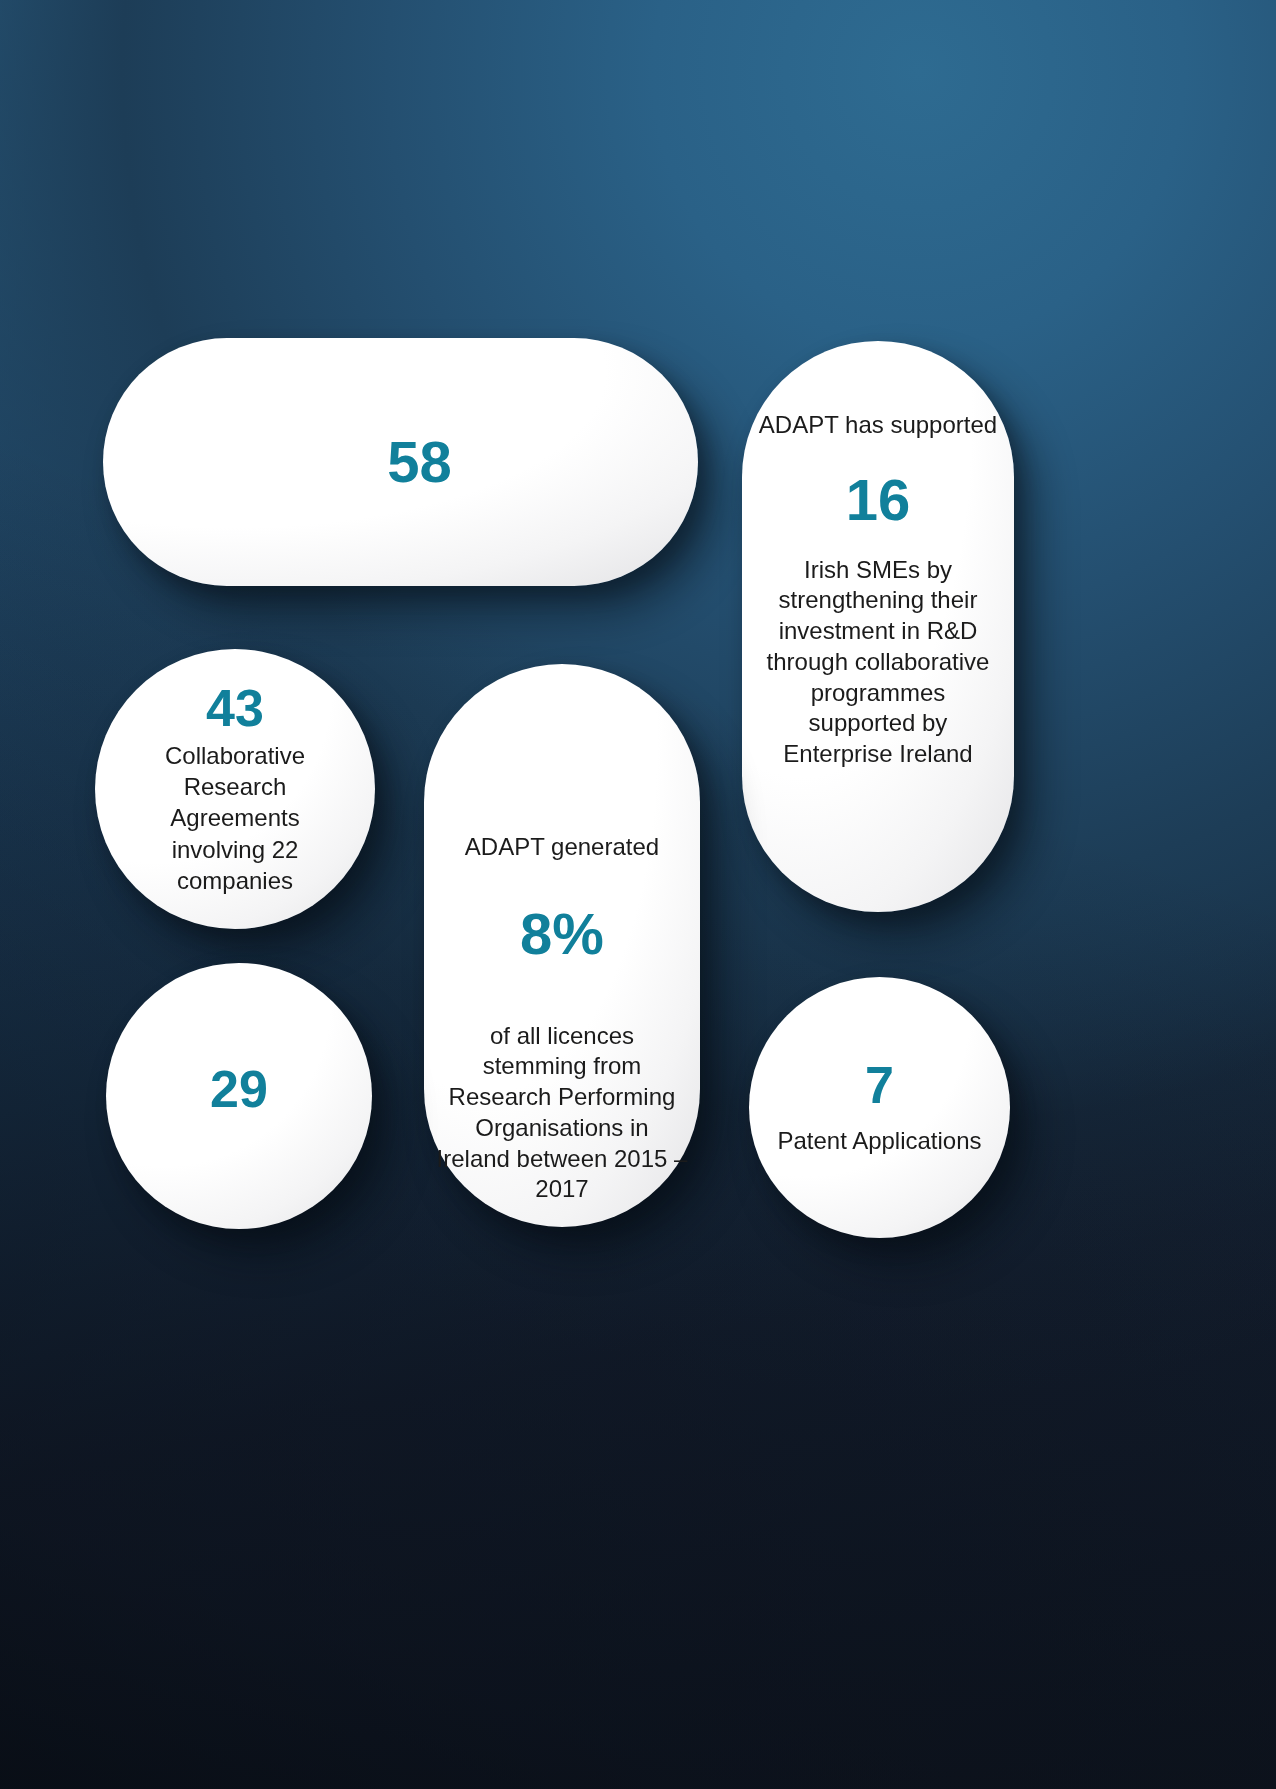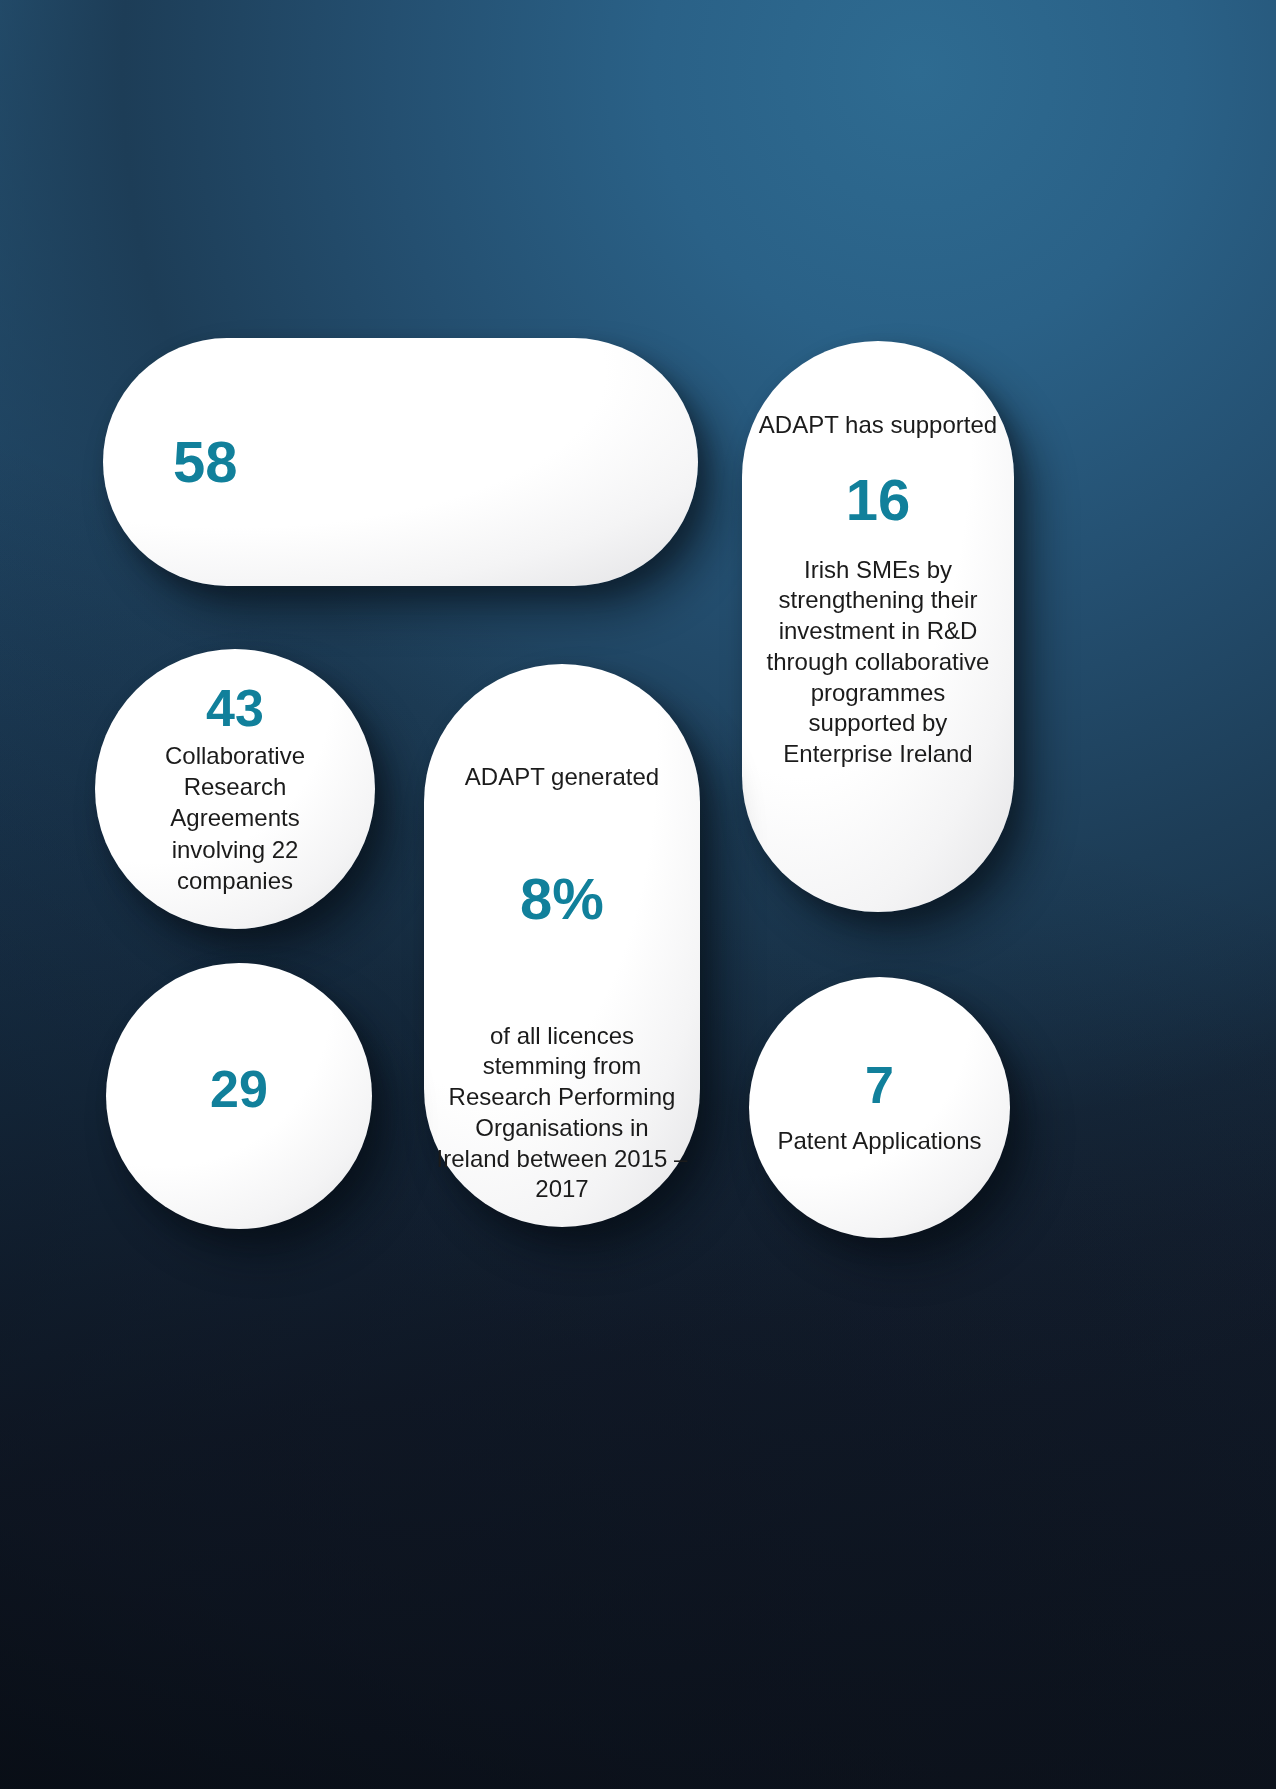--- a/index.html
+++ b/index.html
@@ -52,21 +52,21 @@
   }
 
   
   #pill-licence {
     left: 103px;
     top: 338px;
     width: 595px;
     height: 248px;
     border-radius: 124px;
     flex-direction: row;
-    justify-content: space-between;
+    justify-content: center;
     padding-left: 70px;
     box-sizing: border-box;
   }
   #pill-licence .num { font-size: 58px; margin-right: 32px; }
   #pill-licence .lbl { font-size: 25px; text-align: left; }
 
   
   #pill-smes {
     left: 742px;
     top: 341px;
@@ -96,22 +96,21 @@
 
   
   #pill-generated {
     left: 424px;
     top: 664px;
     width: 276px;
     height: 563px;
     border-radius: 138px;
     padding: 22px 12px;
     box-sizing: border-box;
-    justify-content: space-between;
-    gap: 34px;
+    justify-content: flex-end;
   }
   #pill-generated .top-lbl { font-size: 25px; margin-top: 76px; }
   #pill-generated .num { font-size: 58px; margin: 42px 0 58px; }
   #pill-generated .lbl { font-size: 24px; line-height: 1.28; }
 
   
   #circle-awards {
     left: 106px;
     top: 963px;
     width: 266px;

